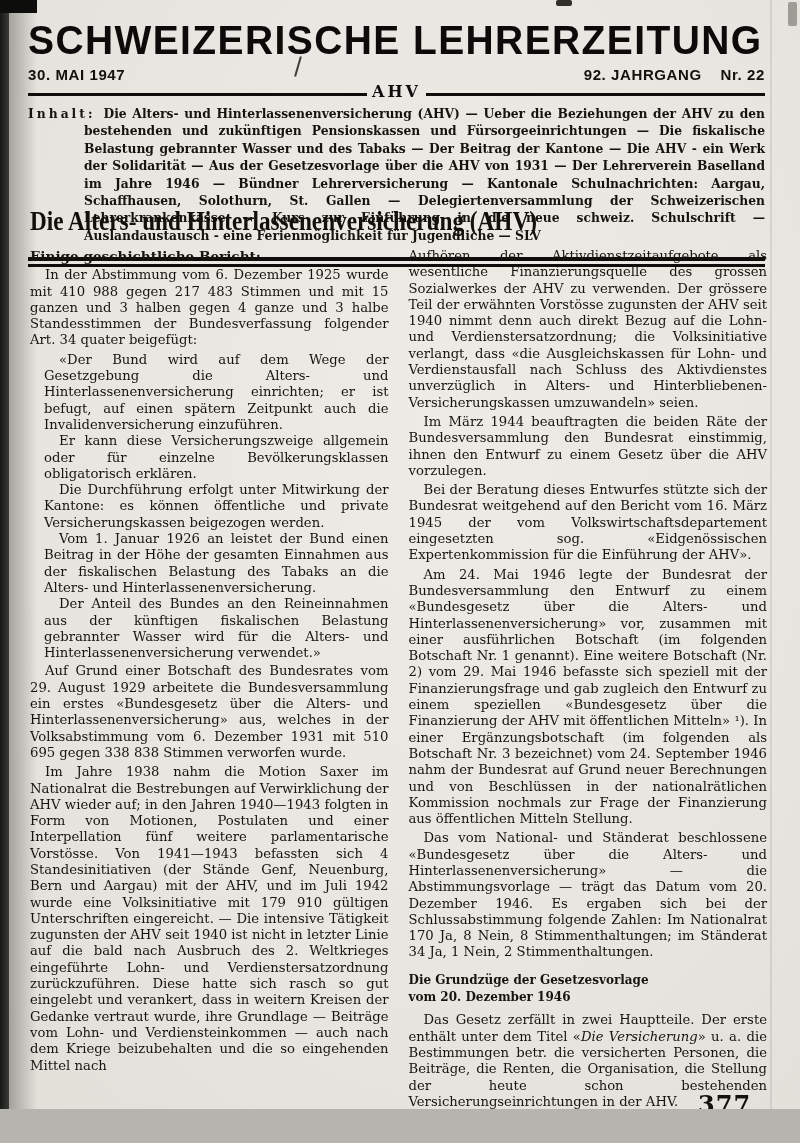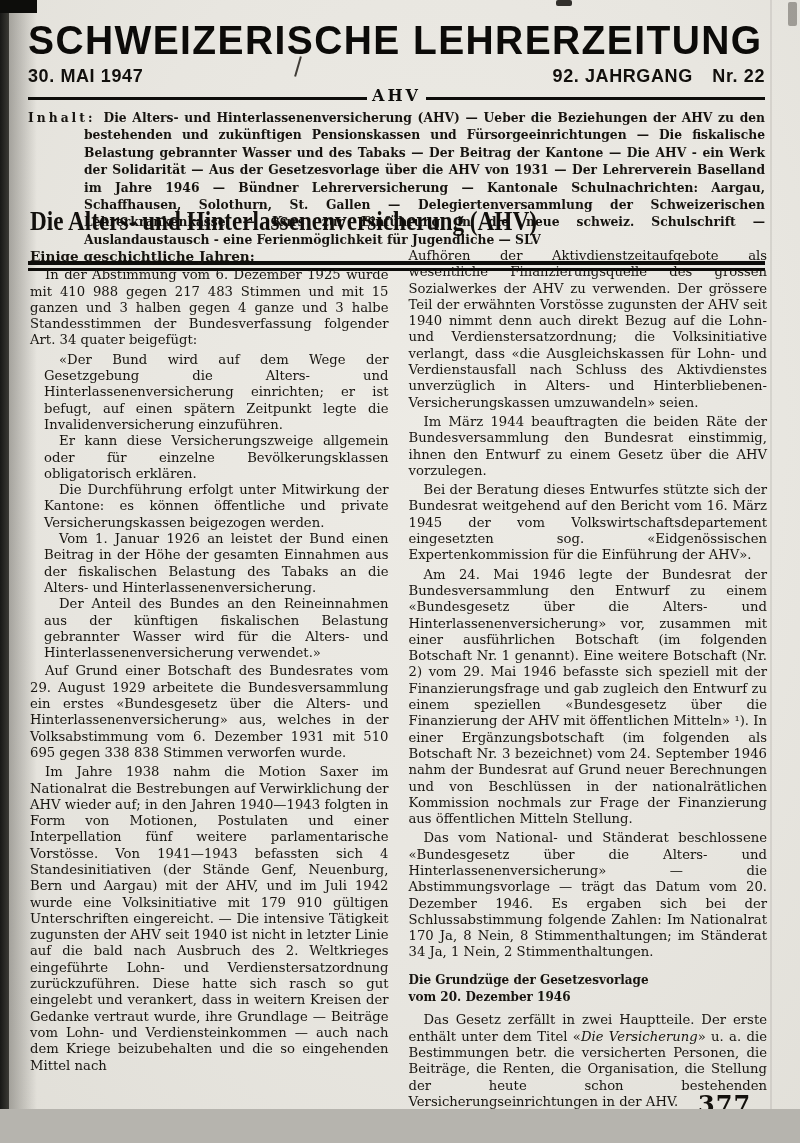--- a/index.html
+++ b/index.html
@@ -17,21 +17,21 @@
   .speck-2{position:absolute;left:788px;top:2px;width:9px;height:24px;background:#58544d;opacity:.5;border-radius:2px;}
   .pen-mark{position:absolute;left:297px;top:56px;width:2px;height:21px;background:#403d37;transform:rotate(16deg);}
   .fold-line{position:absolute;left:770px;top:0;width:2px;height:1143px;background:rgba(80,77,70,.12);}
 
   
   .masthead{position:absolute;left:28px;top:16px;width:737px;}
   .mast-title{font-family:"Liberation Sans",sans-serif;font-weight:bold;font-size:41px;
               letter-spacing:1.5px;white-space:nowrap;color:#0c0b09;
               transform:scaleX(.95);transform-origin:left center;line-height:48px;}
   .mast-row{display:flex;justify-content:space-between;align-items:baseline;margin-top:2px;
-            font-family:"Liberation Sans",sans-serif;font-weight:bold;font-size:18px;
+            font-family:"Liberation Sans",sans-serif;font-weight:bold;font-size:15px;
             letter-spacing:.6px;color:#12100d;}
   .mast-issue span{margin-left:14px;}
   .section-rule{display:flex;align-items:center;margin-top:5px;height:12px;}
   .rule-line{flex:1;height:3px;background:#0e0d0b;}
   .rule-label{font-family:"DejaVu Serif",serif;font-weight:bold;font-size:16px;
               letter-spacing:3px;padding:0 5px;position:relative;top:-3px;color:#0e0d0b;}
 
   
   .contents{margin-top:5px;font-weight:bold;font-size:12.3px;line-height:17.4px;
             text-align:justify;padding-left:56px;text-indent:-56px;color:#16130f;}
@@ -86,24 +86,24 @@
     </div>
     <p class="contents"><span class="contents-label">Inhalt:</span><span>Die Alters- und Hinterlassenenversicherung (AHV) — Ueber die Beziehungen der AHV zu den bestehenden und zukünftigen Pensionskassen und Fürsorgeeinrichtungen — Die fiskalische Belastung gebrannter Wasser und des Tabaks — Der Beitrag der Kantone — Die AHV - ein Werk der Solidarität — Aus der Gesetzesvorlage über die AHV von 1931 — Der Lehrerverein Baselland im Jahre 1946 — Bündner Lehrerversicherung — Kantonale Schulnachrichten: Aargau, Schaffhausen, Solothurn, St. Gallen — Delegiertenversammlung der Schweizerischen Lehrerkrankenkasse — Kurs zur Einführung in die neue schweiz. Schulschrift — Auslandaustausch - eine Ferienmöglichkeit für Jugendliche — SLV</span></p>
     <div class="double-rule"></div>
   </div>
 
   <div class="article-title">Die Alters- und Hinterlassenenversicherung (AHV)</div>
 
   <div class="columns">
 
     <div class="col">
-      <div class="col-heading">Einige geschichtliche Jahren:</div>
+      <div class="col-heading">Einige geschichtliche Bericht:</div>
       <p>In der Abstimmung vom 6. Dezember 1925 wurde mit 410 988 gegen 217 483 Stimmen und mit 15 ganzen und 3 halben gegen 4 ganze und 3 halbe Standesstimmen der Bundesverfassung folgender Art. 34 quater beigefügt:</p>
       <div class="quote">
-        <p>«Der Bund wird auf dem Wege der Gesetzgebung die Alters- und Hinterlassenenversicherung einrichten; er ist befugt, auf einen spätern Zeitpunkt legte die Invalidenversicherung einzuführen.</p>
+        <p>«Der Bund wird auf dem Wege der Gesetzgebung die Alters- und Hinterlassenenversicherung einrichten; er ist befugt, auf einen spätern Zeitpunkt auch die Invalidenversicherung einzuführen.</p>
         <p>Er kann diese Versicherungszweige allgemein oder für einzelne Bevölkerungsklassen obligatorisch erklären.</p>
         <p>Die Durchführung erfolgt unter Mitwirkung der Kantone: es können öffentliche und private Versicherungskassen beigezogen werden.</p>
         <p>Vom 1. Januar 1926 an leistet der Bund einen Beitrag in der Höhe der gesamten Einnahmen aus der fiskalischen Belastung des Tabaks an die Alters- und Hinterlassenenversicherung.</p>
         <p>Der Anteil des Bundes an den Reineinnahmen aus der künftigen fiskalischen Belastung gebrannter Wasser wird für die Alters- und Hinterlassenenversicherung verwendet.»</p>
       </div>
       <p>Auf Grund einer Botschaft des Bundesrates vom 29. August 1929 arbeitete die Bundesversammlung ein erstes «Bundesgesetz über die Alters- und Hinterlassenenversicherung» aus, welches in der Volksabstimmung vom 6. Dezember 1931 mit 510 695 gegen 338 838 Stimmen verworfen wurde.</p>
       <p>Im Jahre 1938 nahm die Motion Saxer im Nationalrat die Bestrebungen auf Verwirklichung der AHV wieder auf; in den Jahren 1940—1943 folgten in Form von Motionen, Postulaten und einer Interpellation fünf weitere parlamentarische Vorstösse. Von 1941—1943 befassten sich 4 Standesinitiativen (der Stände Genf, Neuenburg, Bern und Aargau) mit der AHV, und im Juli 1942 wurde eine Volksinitiative mit 179 910 gültigen Unterschriften eingereicht. — Die intensive Tätigkeit zugunsten der AHV seit 1940 ist nicht in letzter Linie auf die bald nach Ausbruch des 2. Weltkrieges eingeführte Lohn- und Verdienstersatzordnung zurückzuführen. Diese hatte sich rasch so gut eingelebt und verankert, dass in weitern Kreisen der Gedanke vertraut wurde, ihre Grundlage — Beiträge vom Lohn- und Verdiensteinkommen — auch nach dem Kriege beizubehalten und die so eingehenden Mittel nach</p>
     </div>
 
     <div class="col">

